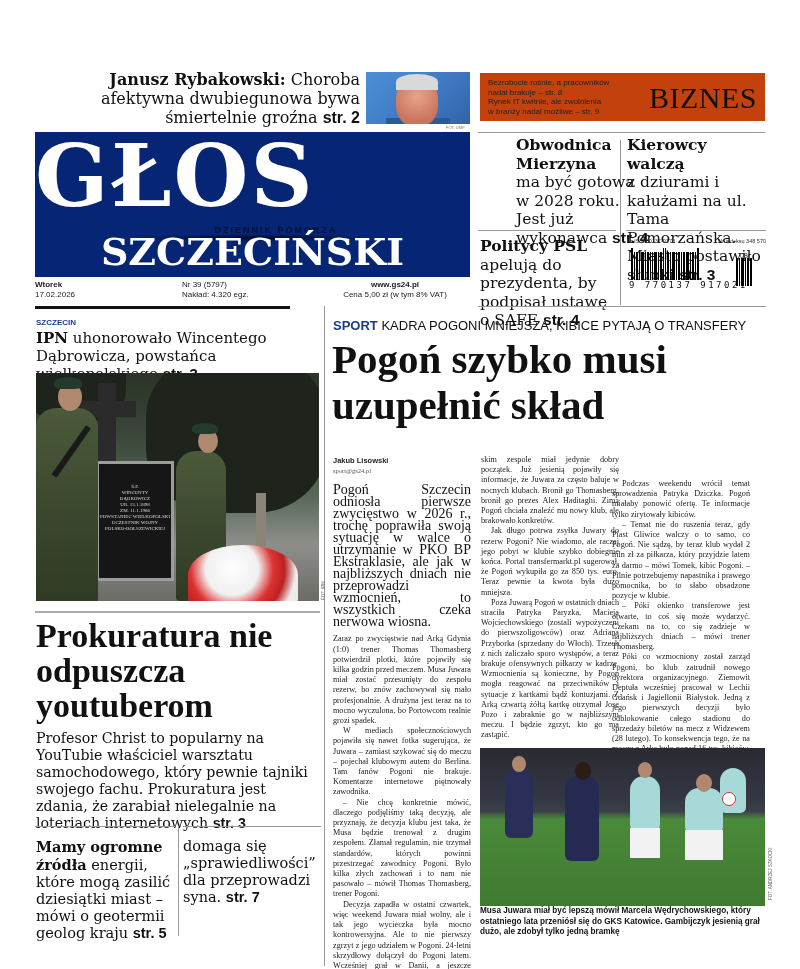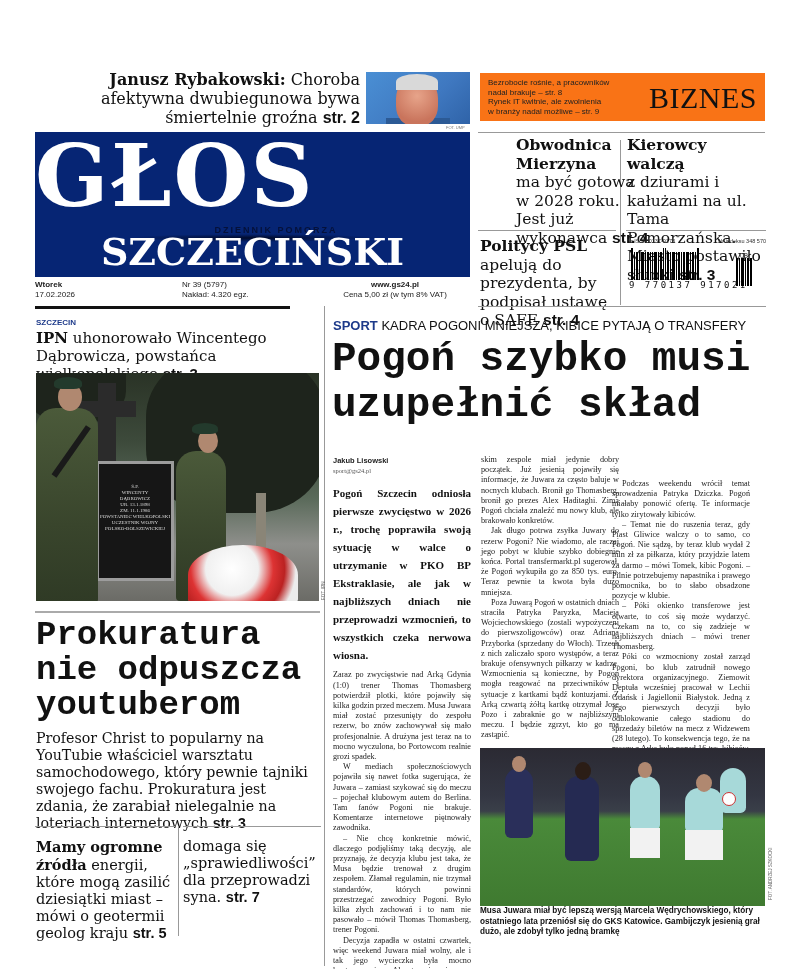--- a/index.html
+++ b/index.html
@@ -11,21 +11,21 @@
   .bold { font-weight: bold; }
   .str { font-family: "Liberation Sans", sans-serif; font-weight: bold; }
 
   
   .top-teaser { left: 60px; top: 70px; width: 300px; text-align: right; font-size: 16px; line-height: 19px; }
   .top-photo { left: 366px; top: 72px; width: 104px; height: 52px; background: linear-gradient(135deg,#4a8fd4,#3f78c0 60%,#2f63a8); overflow: hidden; }
   .face { position: absolute; left: 30px; top: 4px; width: 42px; height: 50px; border-radius: 45% 45% 40% 40%; background: radial-gradient(circle at 50% 40%, #e7a48a, #c9745c 70%); }
   .hair { position: absolute; left: 30px; top: 2px; width: 42px; height: 16px; border-radius: 50% 50% 0 0; background: #d9d9d9; }
   .shirt { position: absolute; left: 20px; top: 46px; width: 64px; height: 14px; background: #2c5a95; }
   .photo-credit { font-family: "Liberation Sans", sans-serif; font-size: 4px; color: #777; }
-  .biznes-box { left: 480px; top: 73px; width: 285px; height: 48px; background: #f97316; }
+  .biznes-box { left: 480px; top: 73px; width: 285px; height: 48px; background: #c2410c; }
   .biznes-text { position: absolute; left: 8px; top: 5px; font-family: "Liberation Sans", sans-serif; font-size: 8px; line-height: 9.5px; color: #222; }
   .biznes-title { position: absolute; right: 8px; top: 8px; font-family: "Liberation Serif", serif; font-size: 30px; letter-spacing: 0.5px; color: #111; }
 
   
   .masthead { left: 35px; top: 132px; width: 435px; height: 145px; background: #062574; overflow: hidden; }
   .glos { position: absolute; left: 0; width: 100%; top: -6px; color: #fff; font-family: "DejaVu Serif", serif; font-weight: bold; font-size: 86px; letter-spacing: 2px; line-height: 100px; }
   .dziennik { position: absolute; left: 0; width: 100%; top: 93px; text-align: center; color: #05113a; font-family: "Liberation Sans", sans-serif; font-weight: bold; font-size: 9px; letter-spacing: 2px; padding-left: 47px; }
   .shadowbar { position: absolute; left: 90px; width: 255px; top: 102px; height: 8px; background: radial-gradient(ellipse at center, #000a2a 0%, rgba(0,10,40,0) 70%); }
   .szcz { position: absolute; left: 0; width: 100%; top: 98px; text-align: center; color: #fff; font-family: "DejaVu Serif", serif; font-weight: bold; font-size: 38px; line-height: 44px; }
   .mast-info { top: 280px; font-family: "Liberation Sans", sans-serif; font-size: 8px; line-height: 9.5px; color: #222; }
@@ -47,26 +47,26 @@
   .memorial { left: 36px; top: 373px; width: 283px; height: 228px; overflow: hidden; background: linear-gradient(180deg,#2a3326 0%,#3d4a3b 30%,#5a6a5a 55%,#8e8f8b 75%,#6b6b66 100%); }
   .tree { position: absolute; background: #1e241c; border-radius: 40%; }
   .soldier { position: absolute; background: linear-gradient(180deg,#4b5a3a,#39452c 60%,#2f3a25); border-radius: 20px 20px 4px 4px; }
   .head { position: absolute; border-radius: 50%; background: #b08870; }
   .beret { position: absolute; border-radius: 50% 50% 30% 30%; background: #233a2c; }
   .stone { position: absolute; background: #161616; border: 3px solid #9c9c9c; }
   .stone-text { position: absolute; width: 100%; text-align: center; color: #ddd; font-family: "Liberation Serif", serif; font-size: 5px; line-height: 6px; }
   .cross { position: absolute; background: #2b2b2b; }
   .wreath { position: absolute; border-radius: 50% 50% 10% 10%; background: radial-gradient(circle at 40% 40%, #ffffff 0%, #f0f0f0 35%, #d33 55%, #b22 70%, #ececec 85%); }
 
-  .big-head { font-family: Liberation Mono, monospace; font-weight: bold; }
+  .big-head { font-family: Liberation Serif, serif; font-weight: bold; }
   .body-text { font-size: 15px; line-height: 17.5px; }
 
   
   .article-col { font-family: "Liberation Serif", serif; font-size: 8.2px; line-height: 10.2px; text-align: justify; color: #222; }
-  .lead { font-weight: bold; font-size: 11px; line-height: 18px; color: #111; }
+  .lead { font-weight: normal; font-size: 14px; line-height: 12px; color: #111; }
   .indent { text-indent: 10px; }
   .sport-photo { left: 480px; top: 748px; width: 285px; height: 158px; overflow: hidden; background: linear-gradient(180deg,#2b2a33 0%,#333642 30%,#3a3f49 40%,#4a8a3a 45%,#3f7a30 100%); }
   .player { position: absolute; border-radius: 14px 14px 6px 6px; }
   .caption { left: 480px; top: 906px; width: 290px; font-family: "Liberation Sans", sans-serif; font-weight: bold; font-size: 8.2px; line-height: 10.5px; color: #111; }
   .vcredit { position: absolute; font-family: "Liberation Sans", sans-serif; font-size: 4.5px; color: #666; transform: rotate(-90deg); transform-origin: left top; white-space: nowrap; }
 </style>
 </head>
 <body>
 
 <div class="abs top-teaser serif">
@@ -271,13 +271,13 @@
   <div class="player" style="left:150px;top:28px;width:30px;height:55px;background:#a7d9d9;"></div>
   <div class="abs" style="left:150px;top:80px;width:30px;height:30px;background:#f2f2f2;"></div>
   <div class="head" style="left:158px;top:14px;width:14px;height:16px;"></div>
   <div class="player" style="left:205px;top:40px;width:38px;height:45px;background:#a7d9d9;"></div>
   <div class="abs" style="left:205px;top:82px;width:38px;height:30px;background:#f2f2f2;"></div>
   <div class="head" style="left:216px;top:26px;width:16px;height:18px;"></div>
   <div class="player" style="left:240px;top:20px;width:26px;height:45px;background:#a7d9d9;"></div>
   <div class="abs" style="left:242px;top:44px;width:14px;height:14px;border-radius:50%;background:#fff;border:1px solid #c33;"></div>
 </div>
 <div class="vcredit" style="left:768px;top:900px;">FOT. ANDRZEJ SZKOCKI</div>
-<div class="abs caption">Musa Juwara miał być lepszą wersją Marcela Wędrychowskiego, który ostatniego lata przeniósł się do GKS Katowice. Gambijczyk jesienią grał dużo, ale zdobył tylko jedną bramkę</div>
+<div class="abs caption">Musa Juwara miał być lepszą mówił Marcela Wędrychowskiego, który ostatniego lata przeniósł się do GKS Katowice. Gambijczyk jesienią grał dużo, ale zdobył tylko jedną bramkę</div>
 
 </body></html>

